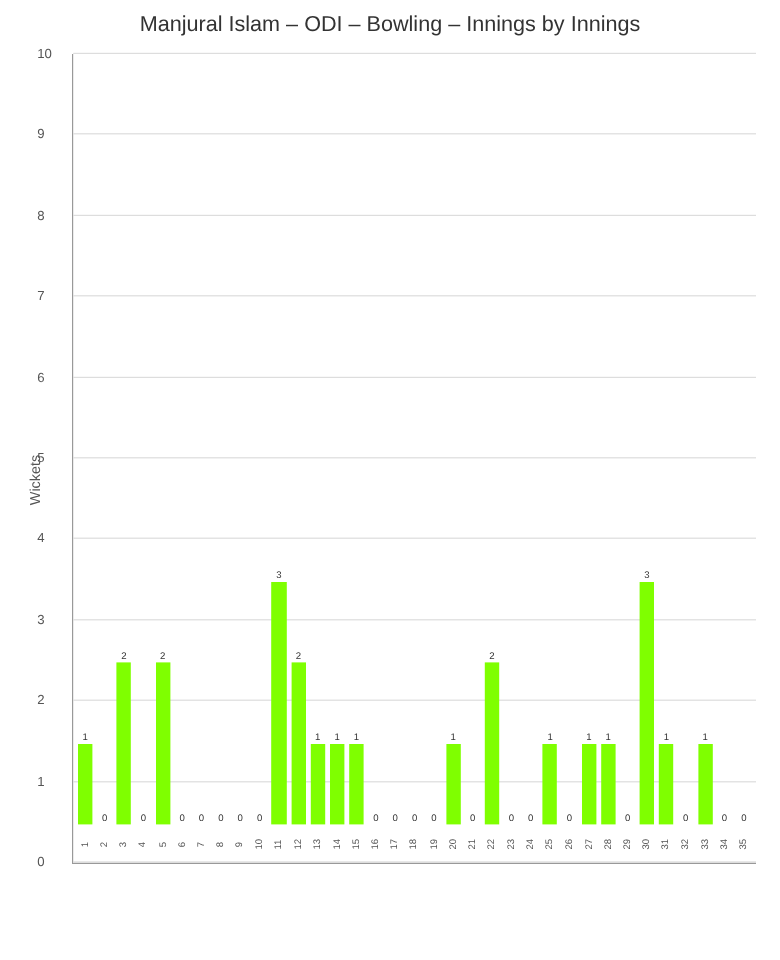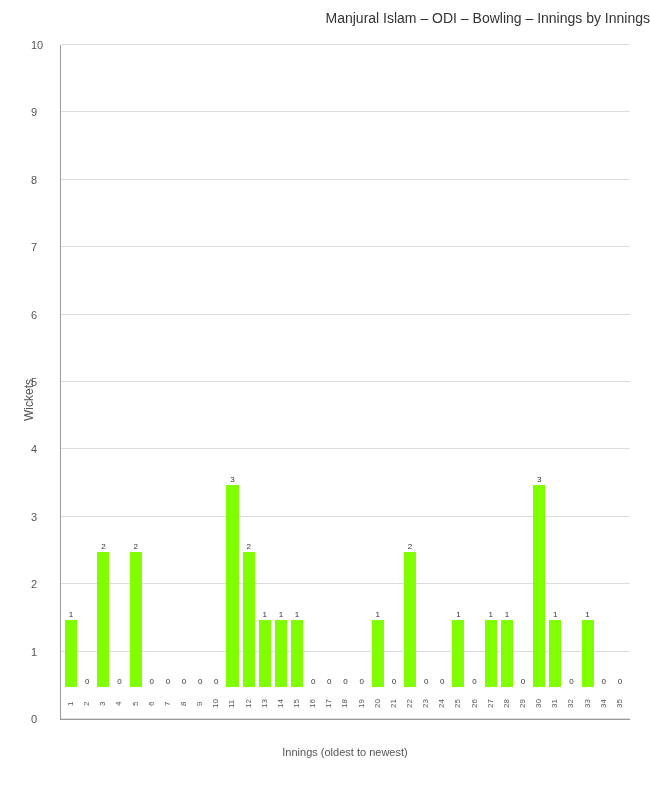--- a/index.html
+++ b/index.html
@@ -12,22 +12,22 @@
       color: #333;
       overflow: hidden;
     }
     .chart-container {
       width: 650px;
       height: 800px;
       position: relative;
       padding: 30px 20px 60px 60px;
     }
     .chart-title {
-      text-align: right;
-      font-size: 14px;
+      text-align: center;
+      font-size: 18px;
       color: #333;
       margin-bottom: 10px;
       position: absolute;
       top: 10px;
       left: 0;
       right: 0;
     }
     .chart-area {
       position: absolute;
       top: 45px;
@@ -286,15 +286,14 @@
           <div style="font-size: 8px; color: rgb(85, 85, 85); text-align: center; margin-top: 2px; writing-mode: vertical-rl; transform: rotate(180deg); height: 30px; line-height: 1;">34</div>
         </div>
         <div style="display: flex; flex-direction: column; align-items: center; flex: 1 1 0%; height: 100%; justify-content: flex-end; position: relative;">
           <span style="font-size: 8px; color: rgb(51, 51, 51); text-align: center; line-height: 1; margin-bottom: 1px;">0</span>
           <div style="background: rgb(127, 255, 0); width: 75%; height: 0%; min-height: 0px;"></div>
           <div style="font-size: 8px; color: rgb(85, 85, 85); text-align: center; margin-top: 2px; writing-mode: vertical-rl; transform: rotate(180deg); height: 30px; line-height: 1;">35</div>
         </div>
       </div>
   </div>
 
-  <div style="position:absolute; bottom:42px; left:60px; right:20px; text-align:center; font-size:11px; color:#555;">Innings (oldest to newest)</div>
 
 </div>
 
 </body></html>

